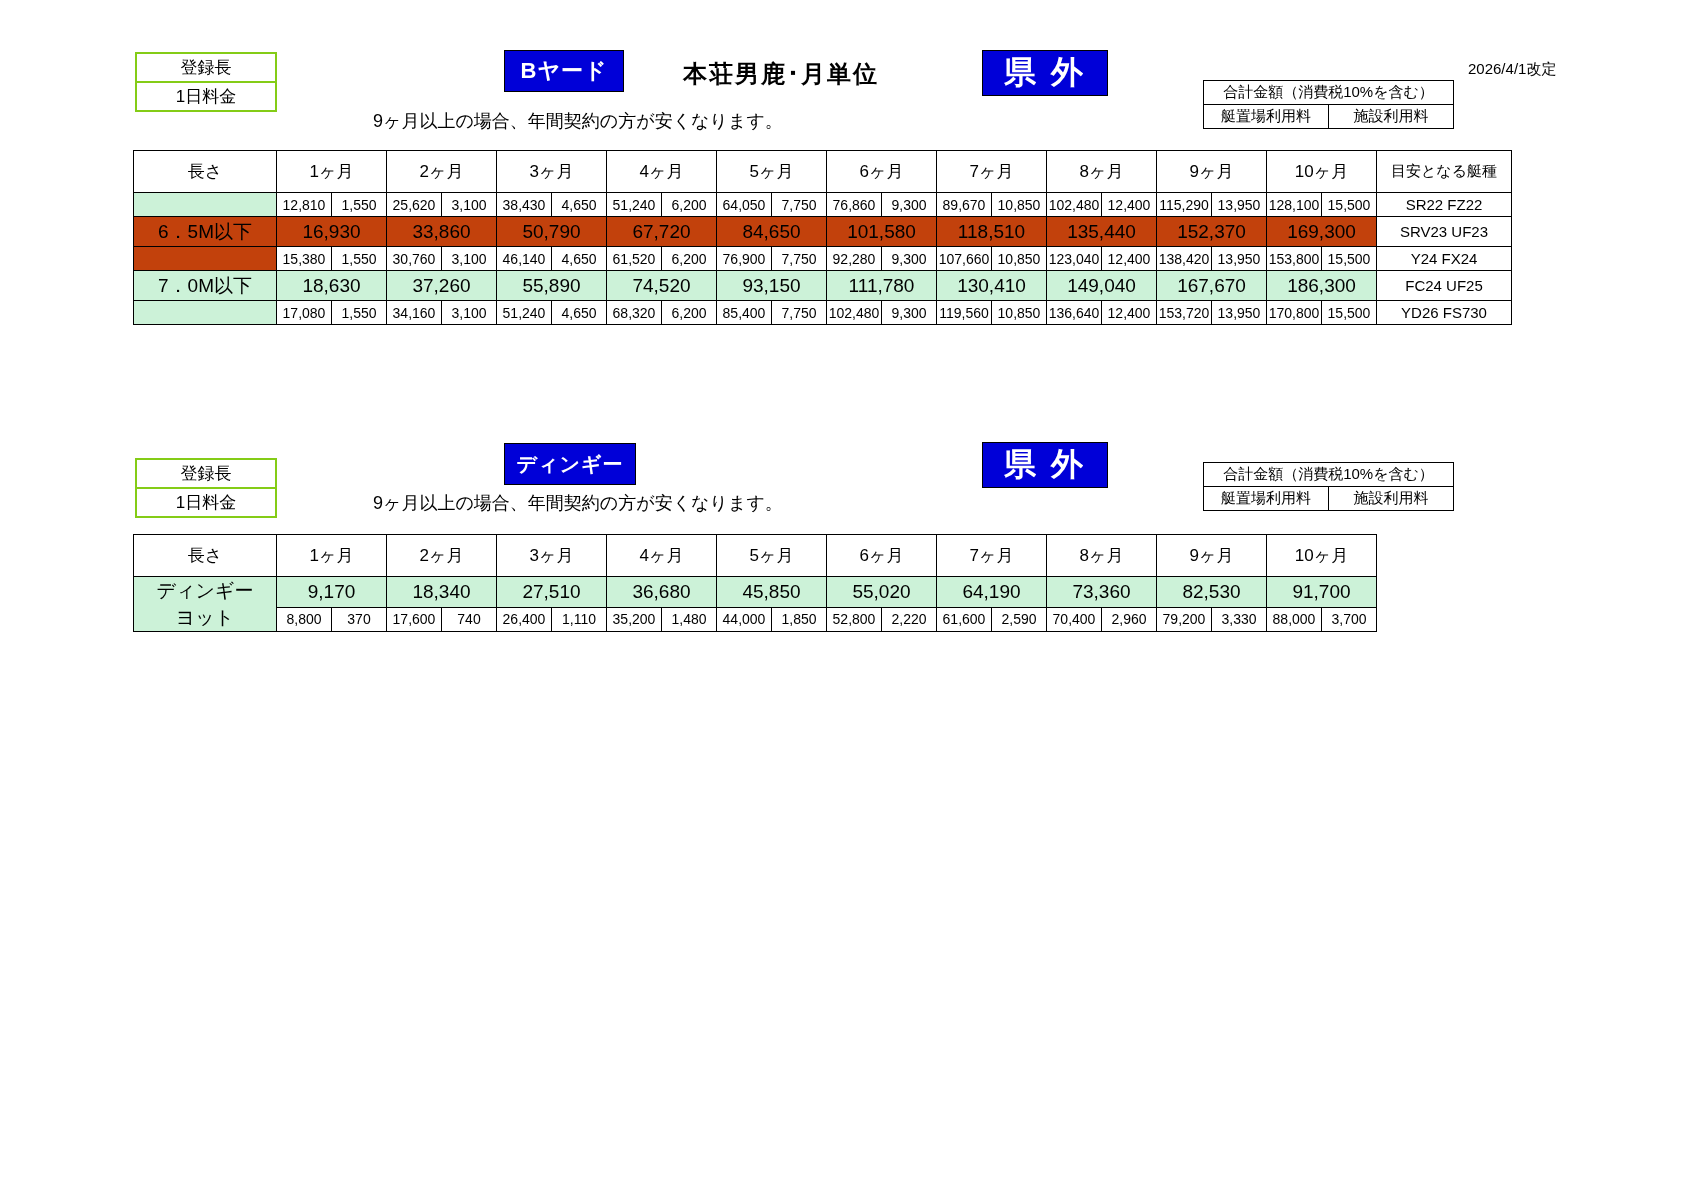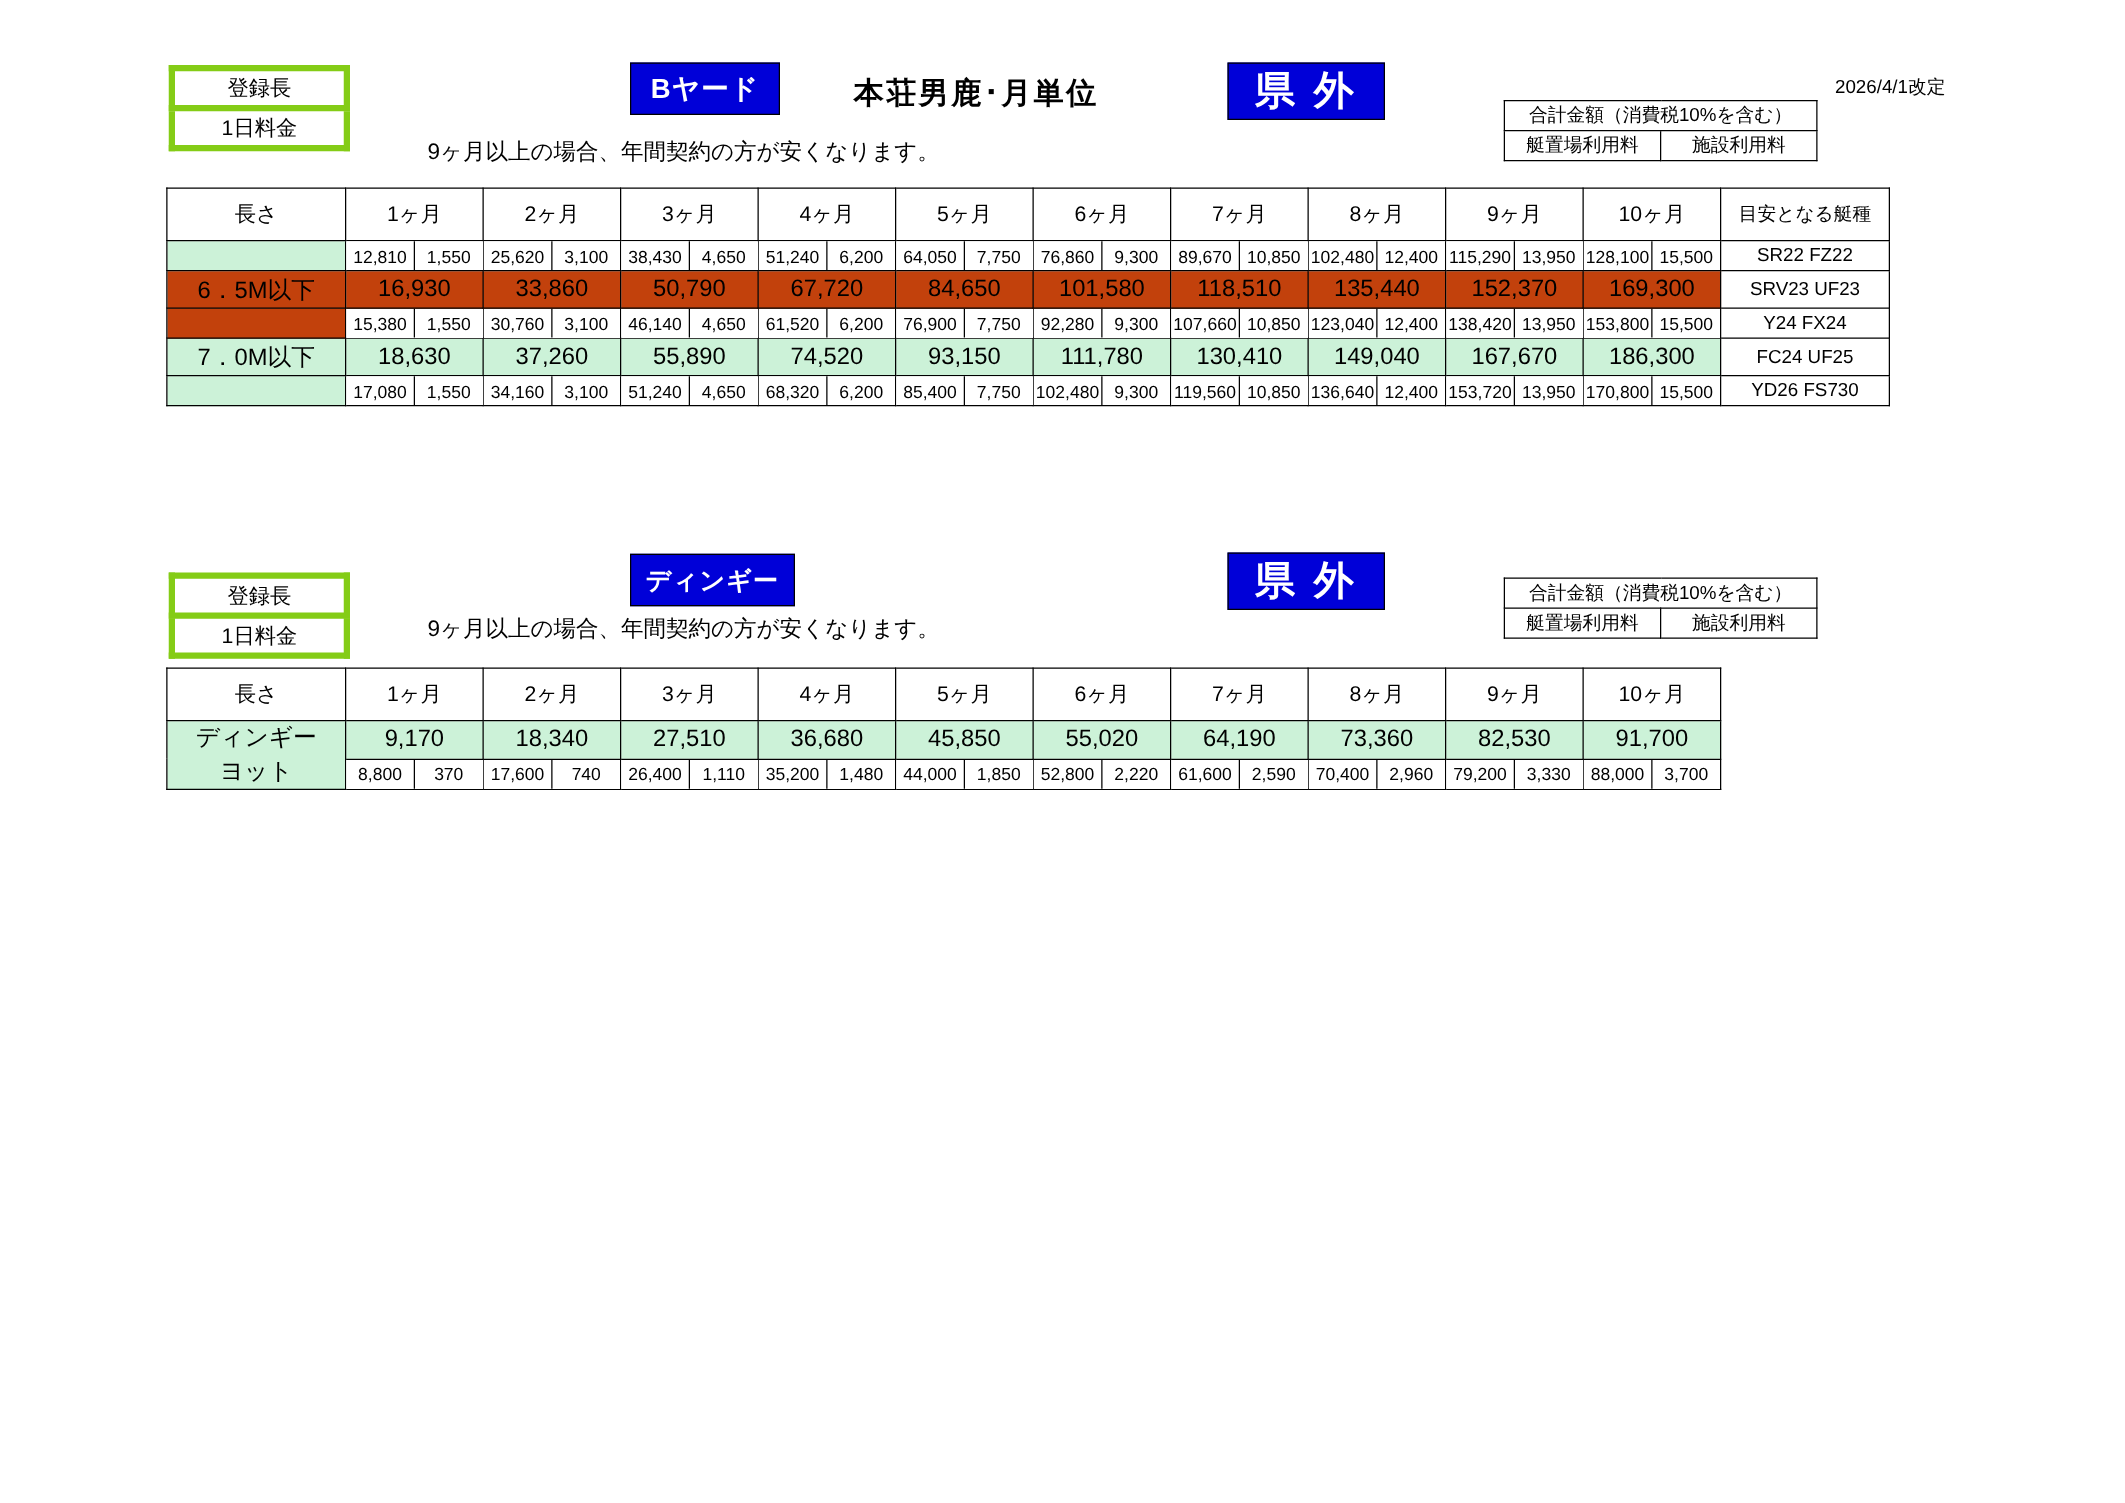--- a/index.html
+++ b/index.html
@@ -77,41 +77,41 @@
     border-right: 1px solid #000000;
   }
 
   
   .minitable {
     border-collapse: collapse;
     table-layout: fixed;
     font-size: 17px;
   }
   .minitable td {
-    border: 5px solid #84cc16;
+    border: 2px solid #84cc16;
     text-align: center;
     vertical-align: middle;
     padding: 2px 4px;
     box-sizing: border-box;
     white-space: nowrap;
   }
   .sumtable {
     border-collapse: collapse;
     table-layout: fixed;
     font-size: 15px;
   }
   .sumtable td {
     border: 1px solid #000000;
     text-align: center;
     vertical-align: middle;
     padding: 2px 4px;
     box-sizing: border-box;
     white-space: nowrap;
   }
-  .note { font-size: 18px; }
+  .note { font-size: 18px; margin-left: 31px; }
   .maintitle { font-size: 24px; font-weight: bold; letter-spacing: 2px; }
   .revdate { font-size: 15px; }
   .kengai {
     font-size: 32px;
     letter-spacing: 3px;
   }
   .yardbadge { font-size: 22px; }
   .dinghybadge { font-size: 20px; }
 </style>
 </head>

